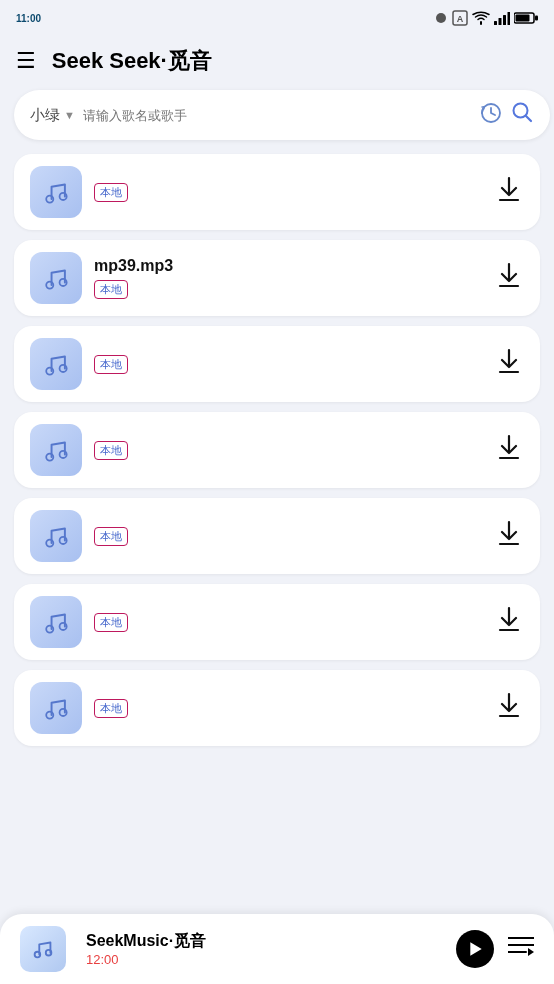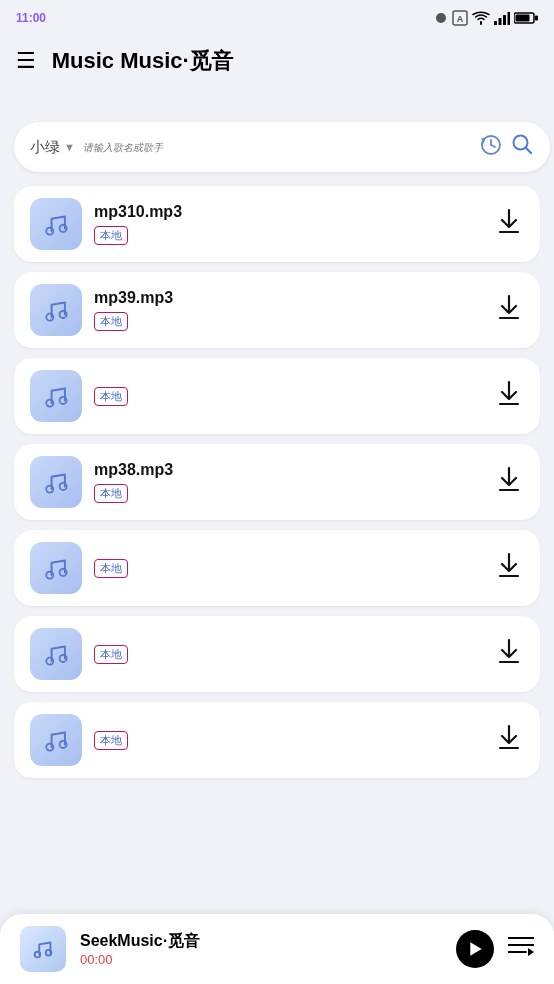--- a/index.html
+++ b/index.html
@@ -16,23 +16,23 @@
     
     .status-bar {
       background: #f0f2f8;
       display: flex;
       justify-content: space-between;
       align-items: center;
       padding: 6px 16px;
       height: 36px;
     }
     .status-time {
-      font-size: 12px;
+      font-size: 10px;
       font-weight: 600;
-      color: #8b5cf6;
+      color: #0c4a6e;
     }
     .status-icons {
       display: flex;
       align-items: center;
       gap: 4px;
     }
 
     
     .header {
       background: #f0f2f8;
@@ -48,21 +48,20 @@
     }
     .app-title {
       font-size: 22px;
       font-weight: 700;
       color: #000;
     }
 
     
     .search-container {
       padding: 0 4px 14px 14px;
-      margin-top: 32px;
     }
     .search-bar {
       background: #fff;
       border-radius: 30px;
       display: flex;
       align-items: center;
       padding: 10px 16px;
       gap: 8px;
       box-shadow: 0 1px 4px rgba(0,0,0,0.08);
     }
@@ -76,24 +75,23 @@
       white-space: nowrap;
     }
     .source-selector .chevron {
       font-size: 11px;
       color: #888;
     }
     .search-input {
       flex: 1;
       border: none;
       outline: none;
-      font-size: 10px;
+      font-size: 13px;
       color: #a21caf;
       background: transparent;
-      font-style: italic;
     }
     .search-history-icon {
       font-size: 20px;
       color: #6688cc;
       cursor: pointer;
     }
     .search-go-icon {
       font-size: 22px;
       color: #5577dd;
       cursor: pointer;
@@ -159,21 +157,21 @@
       padding: 4px;
     }
 
     
     .bottom-player {
       background: #fff;
       border-radius: 22px 22px 0 0;
       display: flex;
       align-items: center;
       padding: 12px 20px;
-      gap: 14px;
+      gap: 20px;
       box-shadow: 0 -2px 8px rgba(0,0,0,0.08);
       margin-top: 10px;
     }
     .player-art {
       width: 46px;
       height: 46px;
       background: linear-gradient(135deg, #d8e8ff 0%, #b0c8f0 100%);
       border-radius: 10px;
       display: flex;
       align-items: center;
@@ -257,21 +255,21 @@
     <svg width="24" height="14" viewBox="0 0 24 14">
       <rect x="0" y="2" width="20" height="10" rx="2" stroke="#000" stroke-width="1.5" fill="none"></rect>
       <rect x="1.5" y="3.5" width="14" height="7" rx="1" fill="#000"></rect>
       <rect x="21" y="4.5" width="3" height="5" rx="1" fill="#000"></rect>
     </svg>
   </div>
 </div>
 
 <div class="header">
   <span class="menu-icon">☰</span>
-  <span class="app-title">Music Music·觅音</span>
+  <span class="app-title">Seek Seek·觅音</span>
 </div>
 
 <div class="search-container">
   <div class="search-bar">
     <div class="source-selector">
       <span>小绿</span>
       <span class="chevron">▼</span>
     </div>
     <input class="search-input" type="text" placeholder="请输入歌名或歌手" style="">
     <span class="search-history-icon">
@@ -294,21 +292,20 @@
 <div class="song-list" id="song-list">
 <div class="song-item">
     <div class="song-art">
       <svg width="36" height="36" viewBox="0 0 36 36" fill="none">
         <path d="M13 26 L13 12 L28 9.5 L28 23" stroke="#5577cc" stroke-width="2.2" stroke-linecap="round" stroke-linejoin="round"></path>
         <circle cx="11" cy="26" r="4" stroke="#5577cc" stroke-width="2"></circle>
         <circle cx="26" cy="23" r="4" stroke="#5577cc" stroke-width="2"></circle>
       </svg>
     </div>
     <div class="song-info">
-      <span class="song-name">mp310.mp3</span>
       <span class="song-tag">本地</span>
     </div>
     <span class="download-btn">
       <svg width="22" height="26" viewBox="0 0 22 26" fill="none">
         <path d="M11 2 L11 18" stroke="#111" stroke-width="2.2" stroke-linecap="round"></path>
         <path d="M4 12 L11 19 L18 12" stroke="#111" stroke-width="2.2" stroke-linecap="round" stroke-linejoin="round"></path>
         <line x1="2" y1="24" x2="20" y2="24" stroke="#111" stroke-width="2.2" stroke-linecap="round"></line>
       </svg>
     </span>
   </div>
@@ -353,21 +350,20 @@
   </div>
     <div class="song-item">
     <div class="song-art">
       <svg width="36" height="36" viewBox="0 0 36 36" fill="none">
         <path d="M13 26 L13 12 L28 9.5 L28 23" stroke="#5577cc" stroke-width="2.2" stroke-linecap="round" stroke-linejoin="round"></path>
         <circle cx="11" cy="26" r="4" stroke="#5577cc" stroke-width="2"></circle>
         <circle cx="26" cy="23" r="4" stroke="#5577cc" stroke-width="2"></circle>
       </svg>
     </div>
     <div class="song-info">
-      <span class="song-name">mp38.mp3</span>
       <span class="song-tag">本地</span>
     </div>
     <span class="download-btn">
       <svg width="22" height="26" viewBox="0 0 22 26" fill="none">
         <path d="M11 2 L11 18" stroke="#111" stroke-width="2.2" stroke-linecap="round"></path>
         <path d="M4 12 L11 19 L18 12" stroke="#111" stroke-width="2.2" stroke-linecap="round" stroke-linejoin="round"></path>
         <line x1="2" y1="24" x2="20" y2="24" stroke="#111" stroke-width="2.2" stroke-linecap="round"></line>
       </svg>
     </span>
   </div>
@@ -433,21 +429,21 @@
 <div class="bottom-player">
   <div class="player-art">
     <svg width="28" height="28" viewBox="0 0 28 28" fill="none">
       <path d="M10 20 L10 9 L22 7 L22 18" stroke="#5577cc" stroke-width="2" stroke-linecap="round" stroke-linejoin="round"></path>
       <circle cx="8" cy="20" r="3" stroke="#5577cc" stroke-width="2"></circle>
       <circle cx="20" cy="18" r="3" stroke="#5577cc" stroke-width="2"></circle>
     </svg>
   </div>
   <div class="player-info">
     <div class="player-title">SeekMusic·觅音</div>
-    <div class="player-time">00:00</div>
+    <div class="player-time">12:00</div>
   </div>
   <div class="player-controls">
     <div class="play-btn">
       <svg viewBox="0 0 12 14">
         <polygon points="1,1 11,7 1,13" fill="white"></polygon>
       </svg>
     </div>
     <span class="playlist-btn">
       <svg width="26" height="22" viewBox="0 0 26 22" fill="none">
         <line x1="0" y1="3" x2="26" y2="3" stroke="#000" stroke-width="2" stroke-linecap="round"></line>

